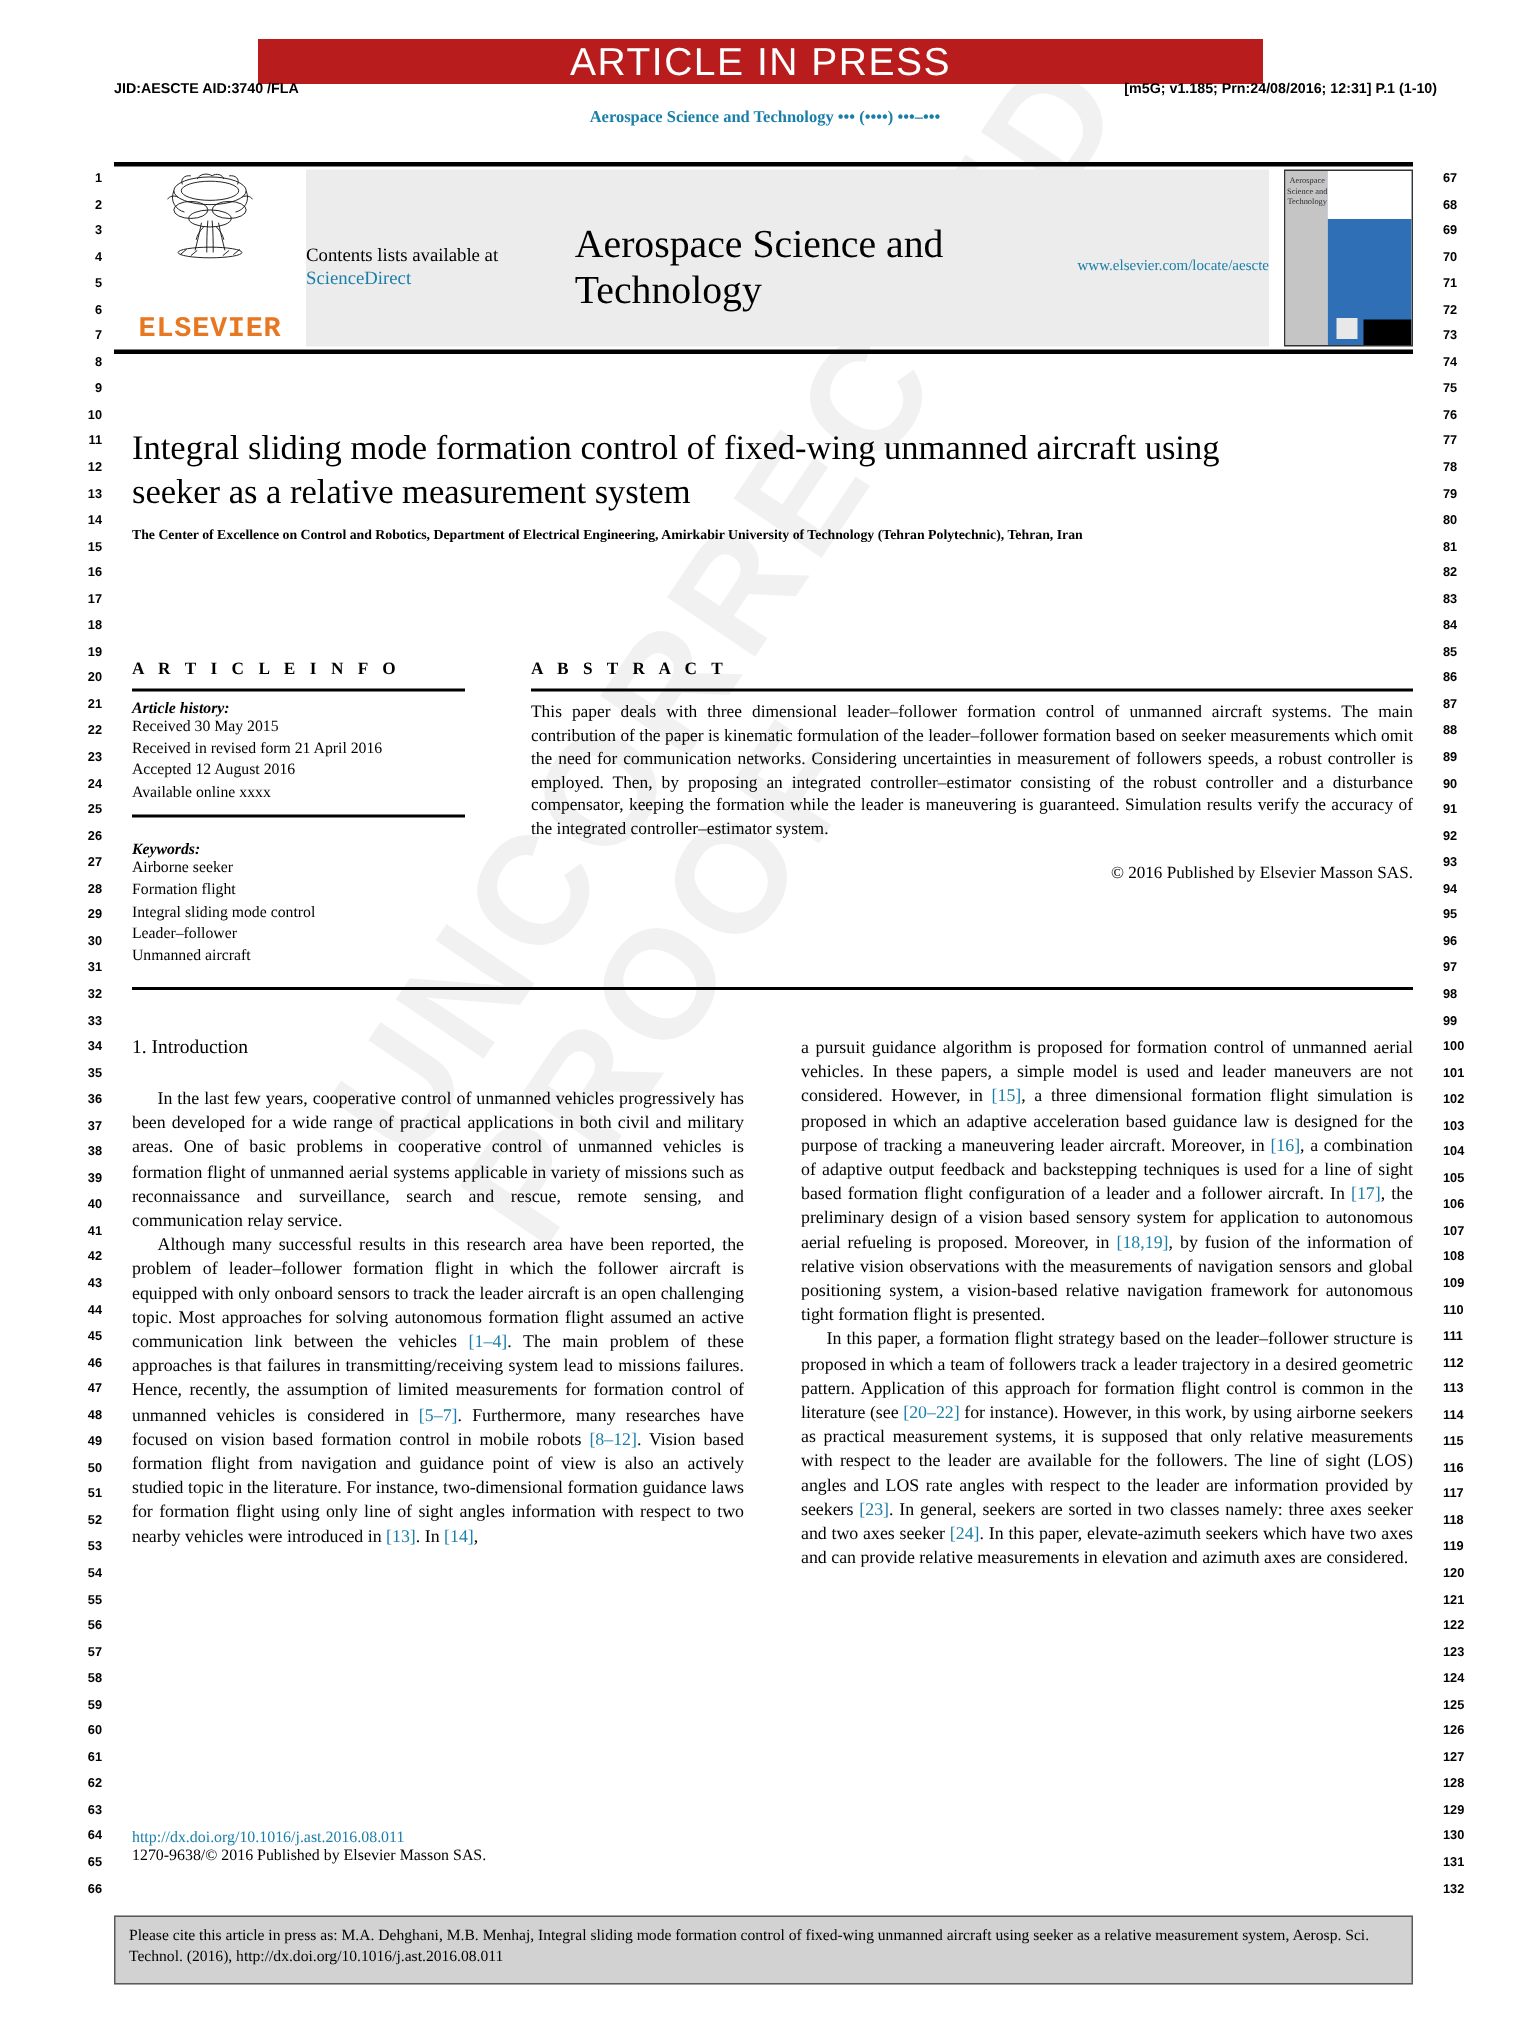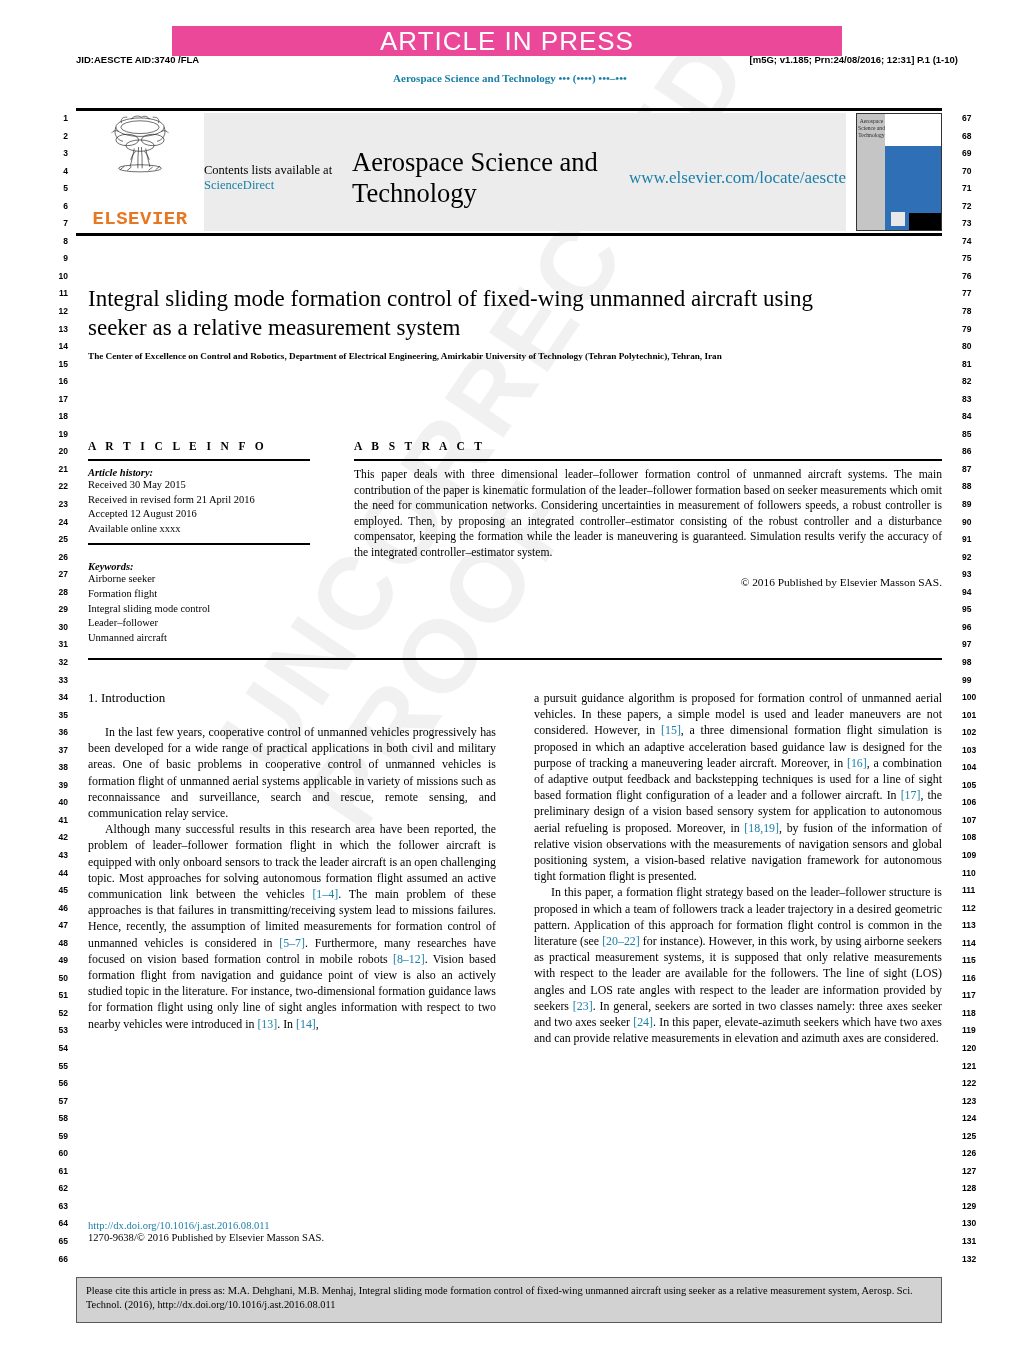--- a/index.html
+++ b/index.html
@@ -31,21 +31,21 @@
     z-index: 0;
   }
 
   #page { position: relative; z-index: 2; width: 1020px; height: 1351px; }
 
   
   #aip-banner {
     position: absolute;
     left: 172px; top: 26px;
     width: 670px; height: 30px;
-    background: #ec4899;
+    background: #b91c1c;
   }
   #aip-banner span {
     display: block;
     text-align: center;
     font-family: "Liberation Sans", sans-serif;
     font-size: 26px;
     letter-spacing: 1px;
     color: #ffffff;
     line-height: 30px;
   }
@@ -130,21 +130,21 @@
     justify-content: space-between;
     align-items: center;
     padding: 20px 0 9px 0;
   }
   #contents-line { font-size: 12.5px; }
   #contents-line .sd { color: #1a7fa8; }
   #journal-title {
     font-size: 26.5px;
     font-family: "Liberation Serif", serif;
   }
-  #journal-url { font-size: 17px; color: #1a7fa8; }
+  #journal-url { font-size: 10px; color: #1a7fa8; }
 
   #cover-block {
     width: 86px;
     flex: 0 0 86px;
     margin-left: 10px;
     border: 1px solid #333;
     background: #fff;
     position: relative;
     overflow: hidden;
   }

